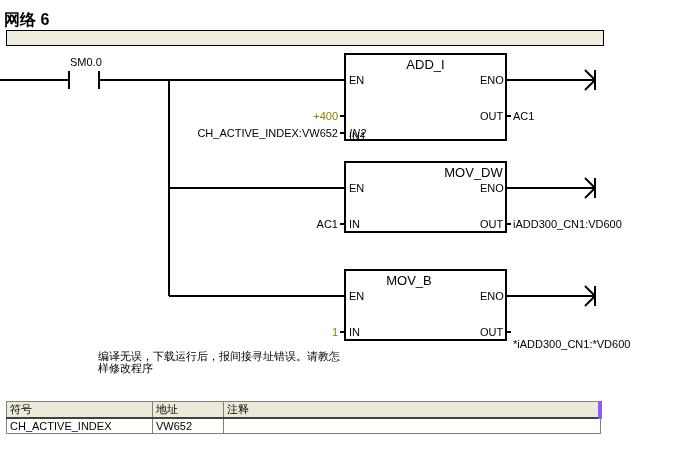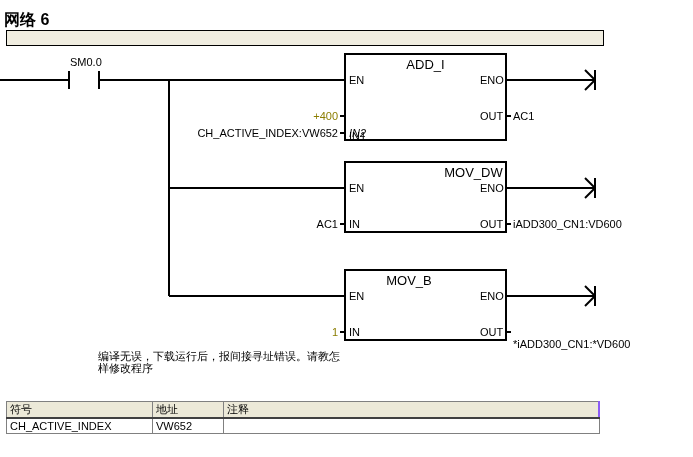--- a/index.html
+++ b/index.html
@@ -95,21 +95,21 @@
 <div class="abs lbl olive" style="right:355px;top:326px;">1</div>
 <div class="abs lbl" style="left:513px;top:326px;margin-top:12px;">*iADD300_CN1:*VD600</div>
 
 <div class="abs note">编译无误，下载运行后，报间接寻址错误。请教怎样修改程序</div>
 
 <table class="sym">
   <tbody>
       <tr>
     <th style="width:139px;">符号</th>
     <th style="width:64px;">地址</th>
-    <th style="width:368px;border-right:2px solid #8b5cf6;">注释</th>
+    <th style="width:368px;border-right:4px solid #8b5cf6;">注释</th>
   </tr>
   <tr>
     <td>CH_ACTIVE_INDEX</td>
     <td>VW652</td>
     <td></td>
   </tr>
 </tbody>
   </table>
 
 </body></html>

